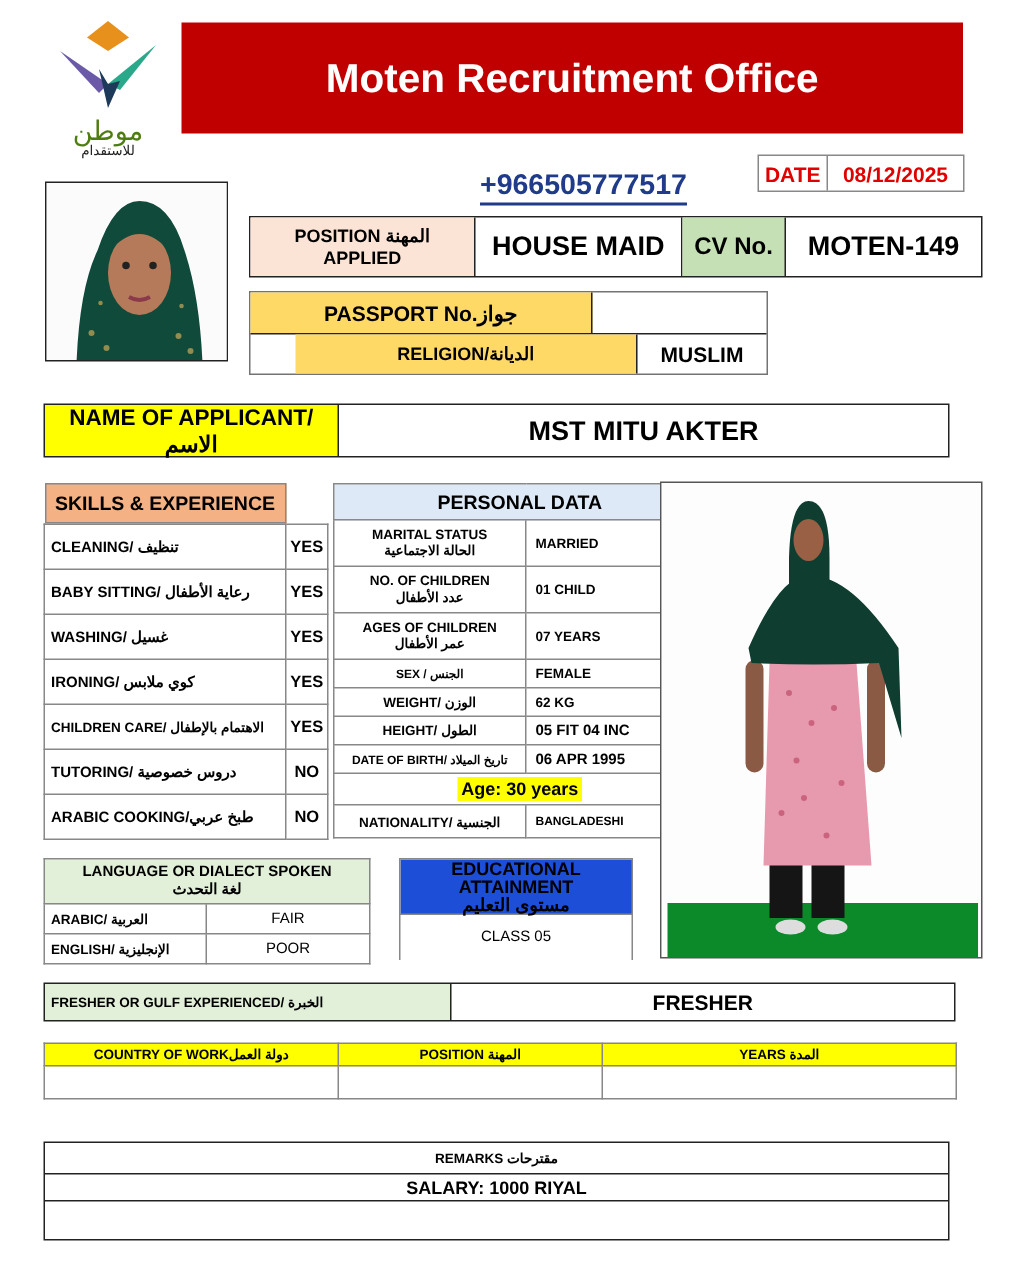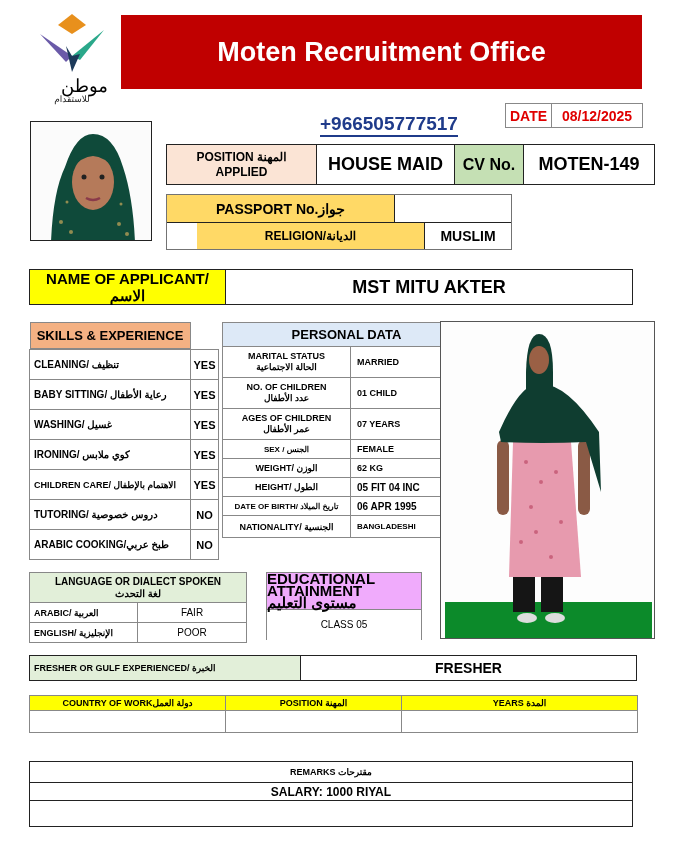--- a/index.html
+++ b/index.html
@@ -35,21 +35,21 @@
 </head>
 <body>
 
 <div class="abs logo">
   <svg width="72" height="62" viewBox="0 0 72 62">
     <polygon points="36,2 50,13 36,22 22,13" fill="#e8901c"></polygon>
     <polygon points="4,22 36,44 30,50" fill="#6a5aa8"></polygon>
     <polygon points="68,18 36,44 44,48" fill="#2aa88a"></polygon>
     <polygon points="30,34 36,60 44,42 36,44" fill="#1d3a5a"></polygon>
   </svg>
-  <div style="text-align:right;font-size:18px;line-height:16px;color:#000000">موطن</div>
+  <div style="text-align:center;font-size:18px;line-height:16px;color:#4d7c0f">موطن</div>
   <div style="text-align:center;font-size:9px;line-height:10px;color:#222">للاستقدام</div>
 </div>
 
 <div class="abs banner">Moten Recruitment Office</div>
 
 <div class="abs phone">+966505777517</div>
 
 <div class="abs date-box">
   <div style="width:46px;border-right:1px solid #888">DATE</div>
   <div style="flex:1">08/12/2025</div>
@@ -170,20 +170,23 @@
         <td style="font-size:9px;text-align:center">WEIGHT/ الوزن</td>
         <td style="font-size:9px;padding-left:6px">62 KG</td>
       </tr>
   <tr style="height:19px">
         <td style="font-size:9px;text-align:center">HEIGHT/ الطول</td>
         <td style="font-size:10px;padding-left:6px">05 FIT 04 INC</td>
       </tr>
   <tr style="height:19px">
         <td style="font-size:8px;text-align:center;white-space:nowrap">DATE OF BIRTH/ تاريخ الميلاد</td>
         <td style="font-size:10px;padding-left:6px">06 APR 1995</td>
+      </tr>
+  <tr style="height:21px">
+        <td colspan="2" style="text-align:center;border-top:none"><span style="background:#ffff00;font-size:12px;padding:1px 2px">Age: 30 years</span></td>
       </tr>
   <tr style="height:22px">
         <td style="font-size:9px;text-align:center">NATIONALITY/ الجنسية</td>
         <td style="font-size:8px;padding-left:6px">BANGLADESHI</td>
       </tr>
 </tbody>
   </table>
 
 <div class="abs photo2">
   <svg width="215" height="318" viewBox="0 0 215 318">
@@ -227,21 +230,21 @@
   <tr style="height:20px">
         <td style="font-size:9px;padding-left:4px;width:108px">ENGLISH/ الإنجليزية</td>
         <td style="font-size:10px;text-align:center;font-weight:normal">POOR</td>
       </tr>
 </tbody>
   </table>
 
 <table class="abs tbl edu">
   <tbody>
       <tr>
-        <td style="background:#f0abfc;height:33px;font-size:15px;line-height:12px">
+        <td style="background:#1d4ed8;height:33px;font-size:12px;text-align:center;line-height:12px">
           <div>EDUCATIONAL ATTAINMENT</div>
           <div>مستوى التعليم</div>
         </td>
       </tr>
   <tr>
         <td style="height:30px;font-size:10px;text-align:center;font-weight:normal;border-bottom:none">CLASS 05</td>
       </tr>
 </tbody>
   </table>
 

